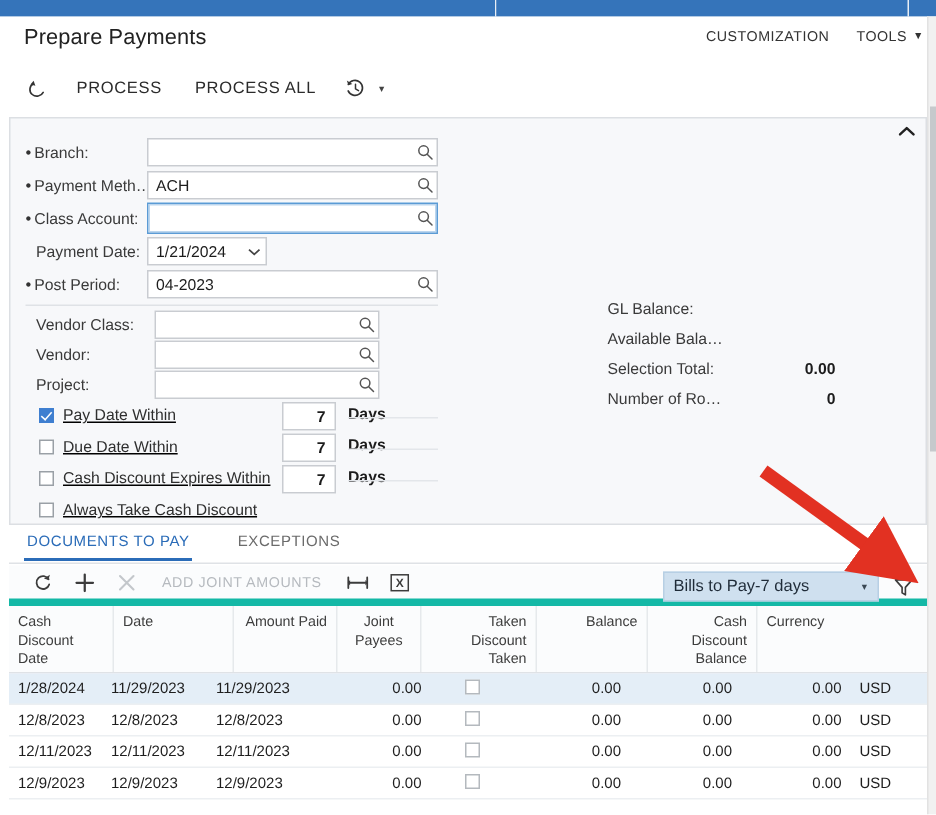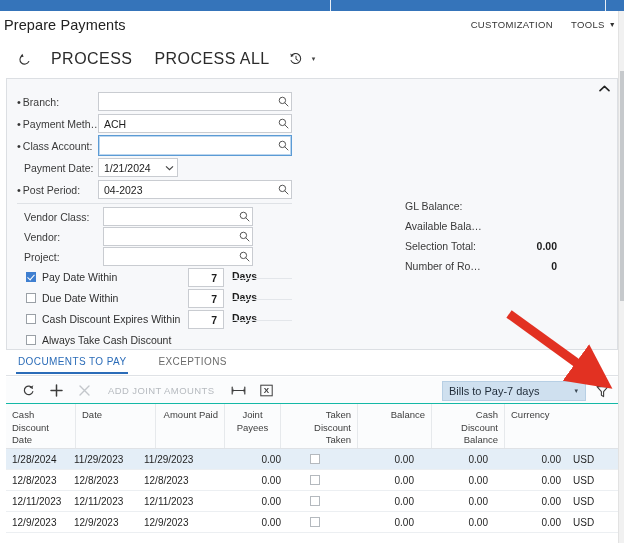--- a/index.html
+++ b/index.html
@@ -13,32 +13,32 @@
 
   
   .topbar { position: absolute; left: 0; top: 0; width: 624px; height: 11px;
             background: #3574ba; display: flex; }
   .topbar .seg { height: 11px; background: #3574ba; border-right: 1px solid #e8eef5; }
   .topbar .seg:last-child { border-right: none; }
 
   
   .page-header { position: absolute; left: 0; top: 11px; width: 624px; height: 31px;
                  background: #ffffff; }
-  .page-title { position: absolute; left: 4px; top: 6px; font-size: 14.5px;
+  .page-title { position: absolute; left: 16px; top: 6px; font-size: 14.5px;
                 color: #222222; letter-spacing: .1px; }
   .hdr-actions { position: absolute; right: 8px; top: 8px; display: flex; align-items: center; gap: 18px; }
   .hdr-link { font-size: 9.5px; color: #333333; letter-spacing: .35px; cursor: pointer; }
   .hdr-link .caret { display: inline-block; margin-left: 4px; font-size: 7px; vertical-align: 1.5px; }
 
   
   .cmdbar { position: absolute; left: 0; top: 42px; width: 624px; height: 34px;
             background: #ffffff; display: flex; align-items: center; padding-left: 10px; gap: 0; }
   .cmd-icon { width: 30px; height: 26px; display: flex; align-items: center; justify-content: center;
               cursor: pointer; color: #333; }
-  .cmd-btn { font-size: 16px; color: #2b2b2b; letter-spacing: .45px; padding: 0 11px;
+  .cmd-btn { font-size: 11px; color: #2b2b2b; letter-spacing: .45px; padding: 0 11px;
              cursor: pointer; height: 26px; line-height: 26px; }
   .cmd-caret { font-size: 7px; color: #444; margin-left: 1px; cursor: pointer; }
 
   
   .panel { position: absolute; left: 6px; top: 78px; width: 612px; height: 272px;
            background: #f7f8fa; border: 1px solid #dcdfe3; }
   .panel-collapse { position: absolute; right: 7px; top: 5px; font-size: 10px; color: #333;
                     cursor: pointer; line-height: 1; }
 
   .fld { position: absolute; height: 20px; display: flex; align-items: center; }
@@ -50,21 +50,21 @@
   .ctl .val { flex: 1; font-size: 10.5px; color: #1c1c1c; padding-left: 5px; overflow: hidden;
               white-space: nowrap; }
   .ctl .btn-ico { width: 16px; height: 17px; display: flex; align-items: center; justify-content: center;
                   cursor: pointer; }
   .ctl .num { flex: 1; font-size: 10.5px; color: #1c1c1c; text-align: right; padding-right: 6px;
               font-weight: bold; }
 
   .ro-label { position: absolute; font-size: 10.5px; color: #3a3a3a; white-space: nowrap; }
   .ro-val { position: absolute; font-size: 10.5px; color: #1c1c1c; font-weight: bold; text-align: right; }
 
-  .chkrow { position: absolute; display: flex; align-items: center; height: 18px; }
+  .chkrow { position: absolute; display: flex; align-items: center; height: 18px; text-decoration: underline; }
   .chkbox { width: 10px; height: 10px; border: 1px solid #9aa0a6; background: #fff;
             display: inline-block; cursor: pointer; position: relative; flex: none; }
   .chkbox.on { background: #3f7fd0; border-color: #3f7fd0; }
   .chkbox.on::after { content: ""; position: absolute; left: 2px; top: 0px; width: 3px; height: 6px;
                       border: solid #fff; border-width: 0 1.6px 1.6px 0; transform: rotate(42deg); }
   .chk-label { font-size: 10.5px; color: #2f2f2f; margin-left: 6px; white-space: nowrap; }
   .days-label { position: absolute; font-size: 10.5px; color: #1c1c1c; font-weight: bold; }
   .hrule { position: absolute; height: 1px; background: #dfe2e6; }
 
   
@@ -72,21 +72,21 @@
           background: #ffffff; border-bottom: 1px solid #dfe2e6; display: flex; align-items: flex-start;
           padding-left: 10px; }
   .tab { font-size: 10px; letter-spacing: .4px; color: #6b6b6b; padding: 4px 12px 6px 2px;
          margin-right: 18px; cursor: pointer; position: relative; }
   .tab.active { color: #2b6cb8; }
   .tab.active::after { content: ""; position: absolute; left: 0; right: 10px; bottom: -1px;
                        height: 2px; background: #2b6cb8; }
 
   
   .gridbar { position: absolute; left: 6px; top: 377px; width: 612px; height: 27px;
-             background: #fbfcfd; border-bottom: 1px solid #14b8a6; display: flex; align-items: center;
+             background: #fbfcfd; border-bottom: 5px solid #14b8a6; display: flex; align-items: center;
              padding-left: 8px; }
   .g-ico { width: 28px; height: 22px; display: flex; align-items: center; justify-content: center;
            cursor: pointer; color: #3c3c3c; }
   .g-ico.disabled { color: #bbbfc4; cursor: default; }
   .g-txt { font-size: 9.5px; color: #b6babf; letter-spacing: .4px; padding: 0 10px; cursor: default; }
   .gb-right { position: absolute; right: 6px; top: 3px; display: flex; align-items: center; gap: 6px; }
   .selbox { width: 144px; height: 20px; background: #cfe0ef; border: 1px solid #b7cfe4;
             display: flex; align-items: center; cursor: pointer; }
   .selbox .t { flex: 1; font-size: 11px; color: #1f2b38; padding-left: 6px; white-space: nowrap; }
   .selbox .c { font-size: 7px; color: #3a4854; padding-right: 7px; }

